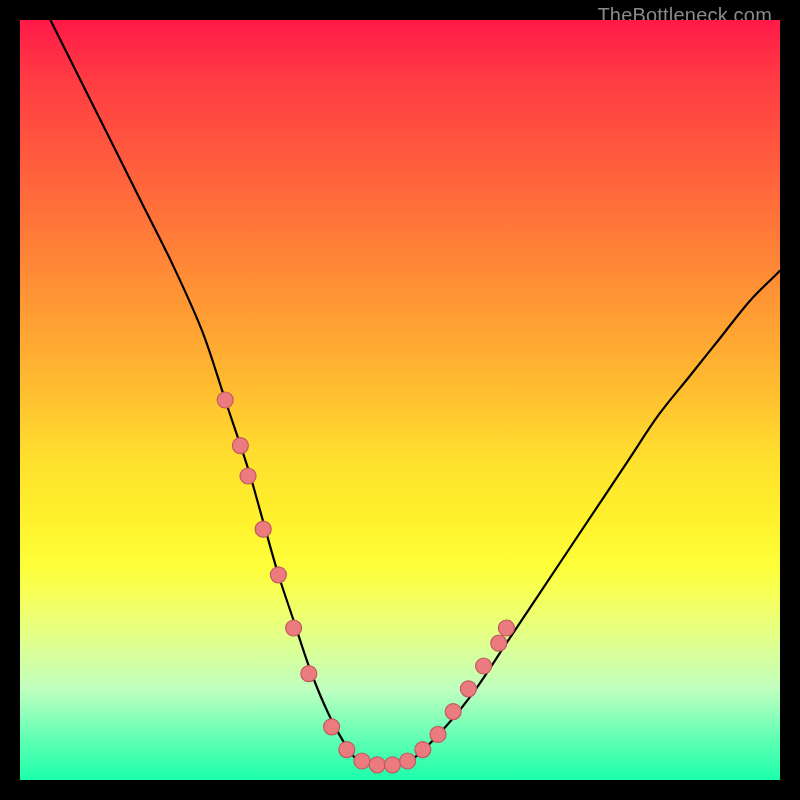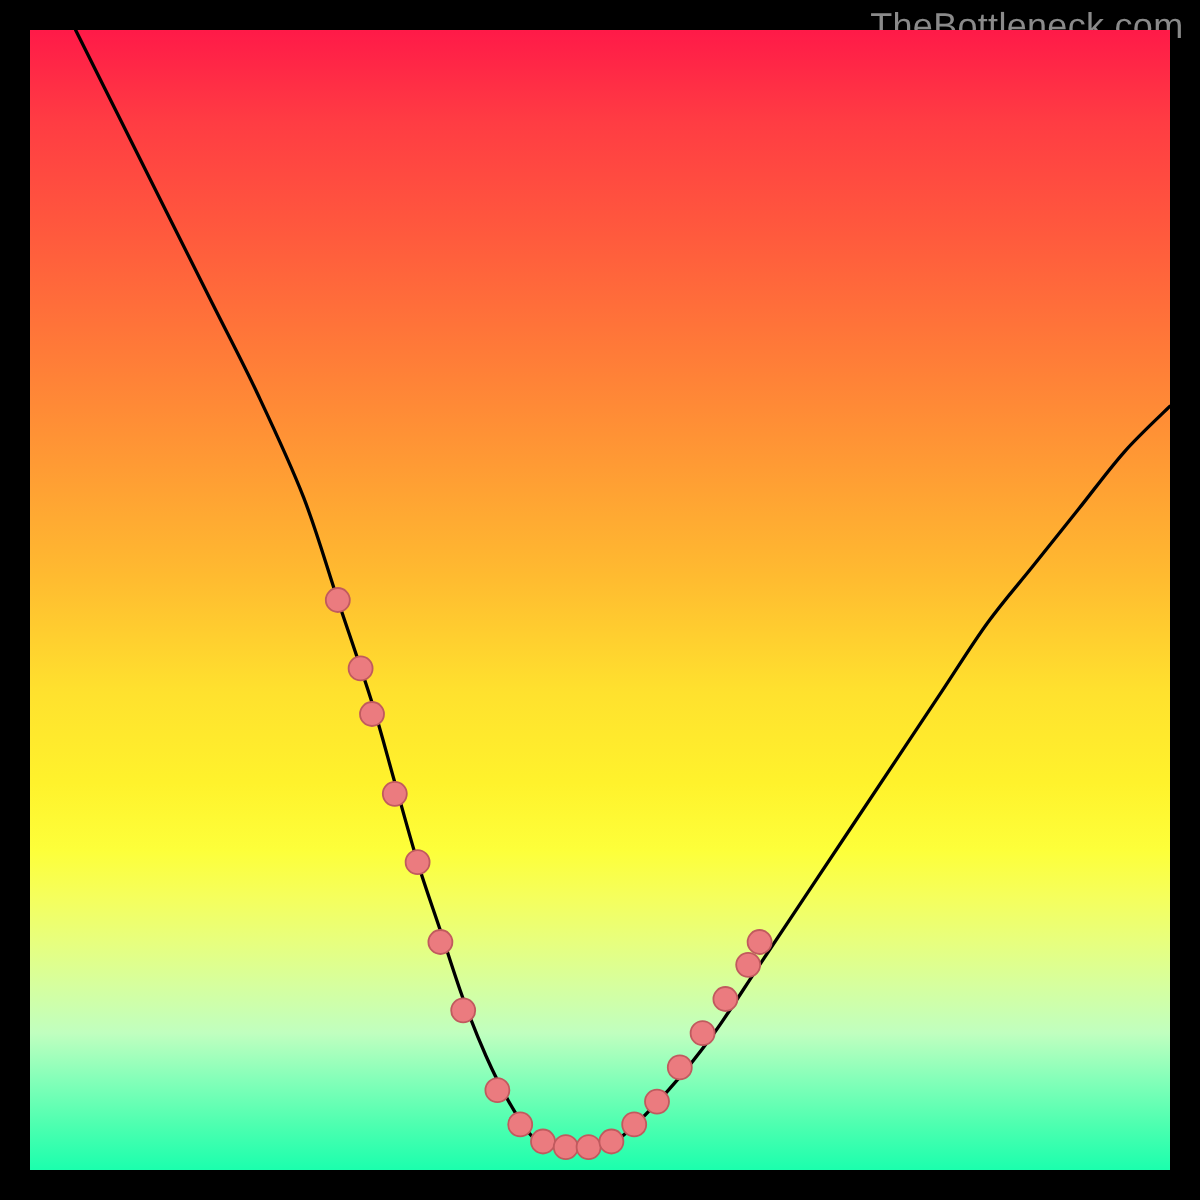--- a/index.html
+++ b/index.html
@@ -56,23 +56,23 @@
     stroke-linejoin: round;
   }
   .marker {
     fill: #eb7b7f;
     stroke: #c05a5e;
     stroke-width: 1.2;
   }
   .watermark {
     position: absolute;
     top: 4px;
-    right: 11px;
+    right: 28px;
     color: #8a8a8a;
-    font-size: 24px;
+    font-size: 20px;
     font-weight: 500;
     letter-spacing: 0.2px;
     user-select: none;
   }
 </style>
 </head>
 <body>
 
 <div class="chart-wrap">
   <div class="watermark">TheBottleneck.com</div>

